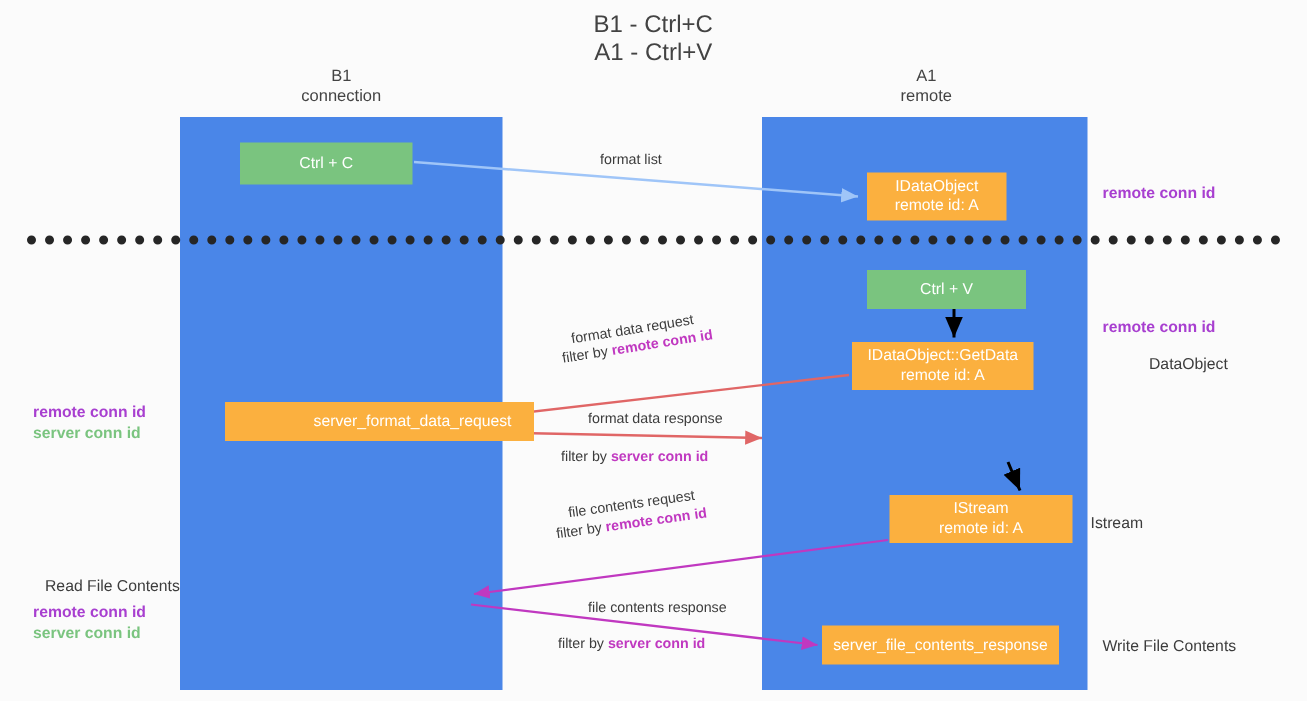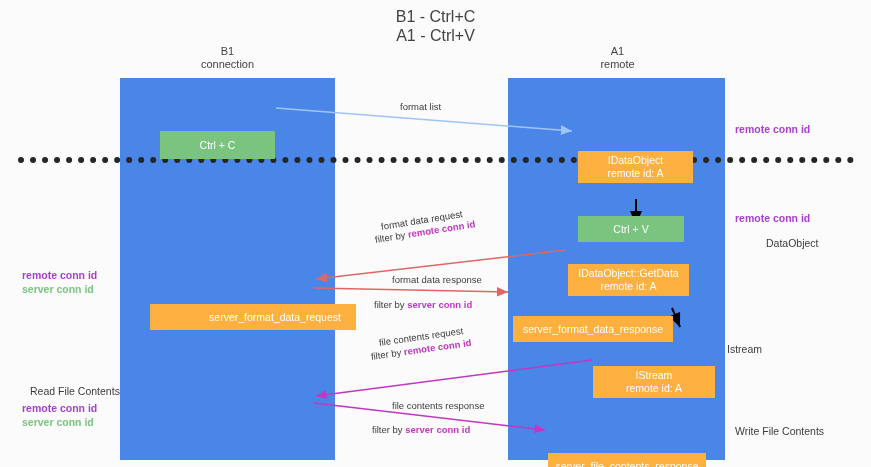--- a/index.html
+++ b/index.html
@@ -28,27 +28,26 @@
   .divider{
     position:absolute;left:18px;top:157px;width:836px;height:0;
     border-top:6px dotted #262626;
   }
 
   .box{
     position:absolute;display:flex;flex-direction:column;
     align-items:center;justify-content:center;
     text-align:center;color:#ffffff;font-size:10.5px;line-height:13px;
     white-space:pre-line;
-    margin-top:36px;
   }
   .box.green{background:#7ac47f;}
   .box.orange{background:#fbb03f;}
 
   .b-ctrlc{left:160px;top:95px;width:115px;height:28px;}
-  .b-dataobj{left:578px;top:115px;width:115px;height:32px;}
+  .b-dataobj{left:578px;top:115px;width:93px;height:32px;}
   .b-ctrlv{left:578px;top:180px;width:106px;height:26px;}
   .b-getdata{left:568px;top:228px;width:121px;height:32px;}
   .b-sfdreq{left:150px;top:268px;width:162px;height:26px;padding-left:44px;}
   .b-sfdresp{left:513px;top:280px;width:160px;height:26px;}
   .b-istream{left:593px;top:330px;width:122px;height:32px;}
   .b-sfcreq{left:150px;top:384px;width:162px;height:26px;}
   .b-sfcresp{left:548px;top:417px;width:158px;height:26px;}
 
   .side{
     position:absolute;font-size:10.5px;line-height:14px;white-space:pre-line;
@@ -125,21 +124,20 @@
 
   <div class="divider"></div>
 
   <div class="box green b-ctrlc">Ctrl + C</div>
   <div class="box orange b-dataobj">IDataObject
 remote id: A</div>
   <div class="box green b-ctrlv">Ctrl + V</div>
   <div class="box orange b-getdata">IDataObject::GetData
 remote id: A</div>
   <div class="box orange b-sfdreq">server_format_data_request</div>
-  <div class="box orange b-sfdresp">server_format_data_response</div>
   <div class="box orange b-istream">IStream
 remote id: A</div>
   <div class="box orange b-sfcresp">server_file_contents_response</div>
 
   <div class="side purple s-remote1">remote conn id</div>
   <div class="side purple s-remote2">remote conn id</div>
   <div class="side dark s-dataobject">DataObject</div>
   <div class="side dark s-istream">Istream</div>
   <div class="side dark s-write">Write File Contents</div>
   <div class="side dark s-read">Read File Contents</div>

